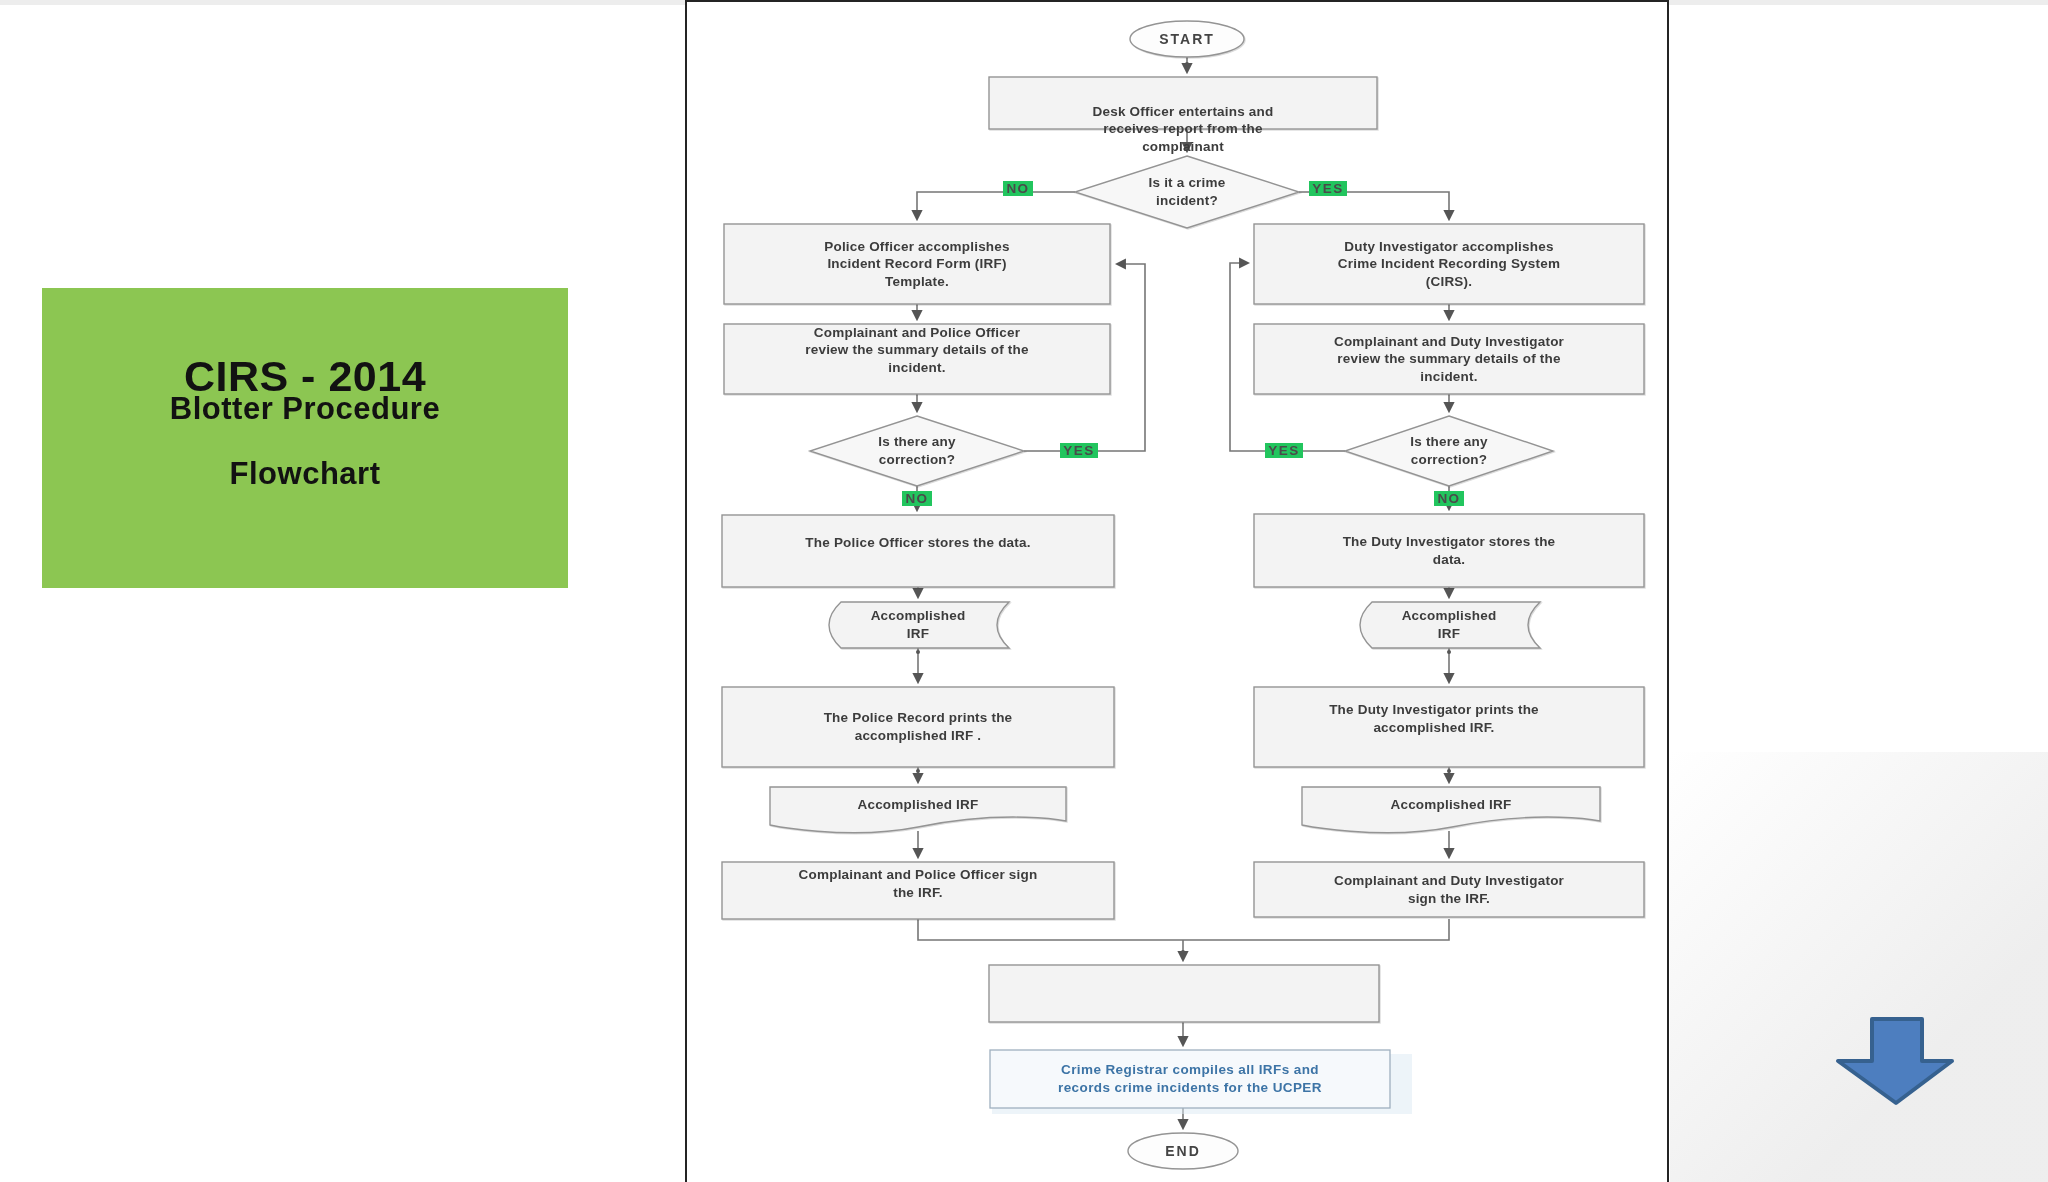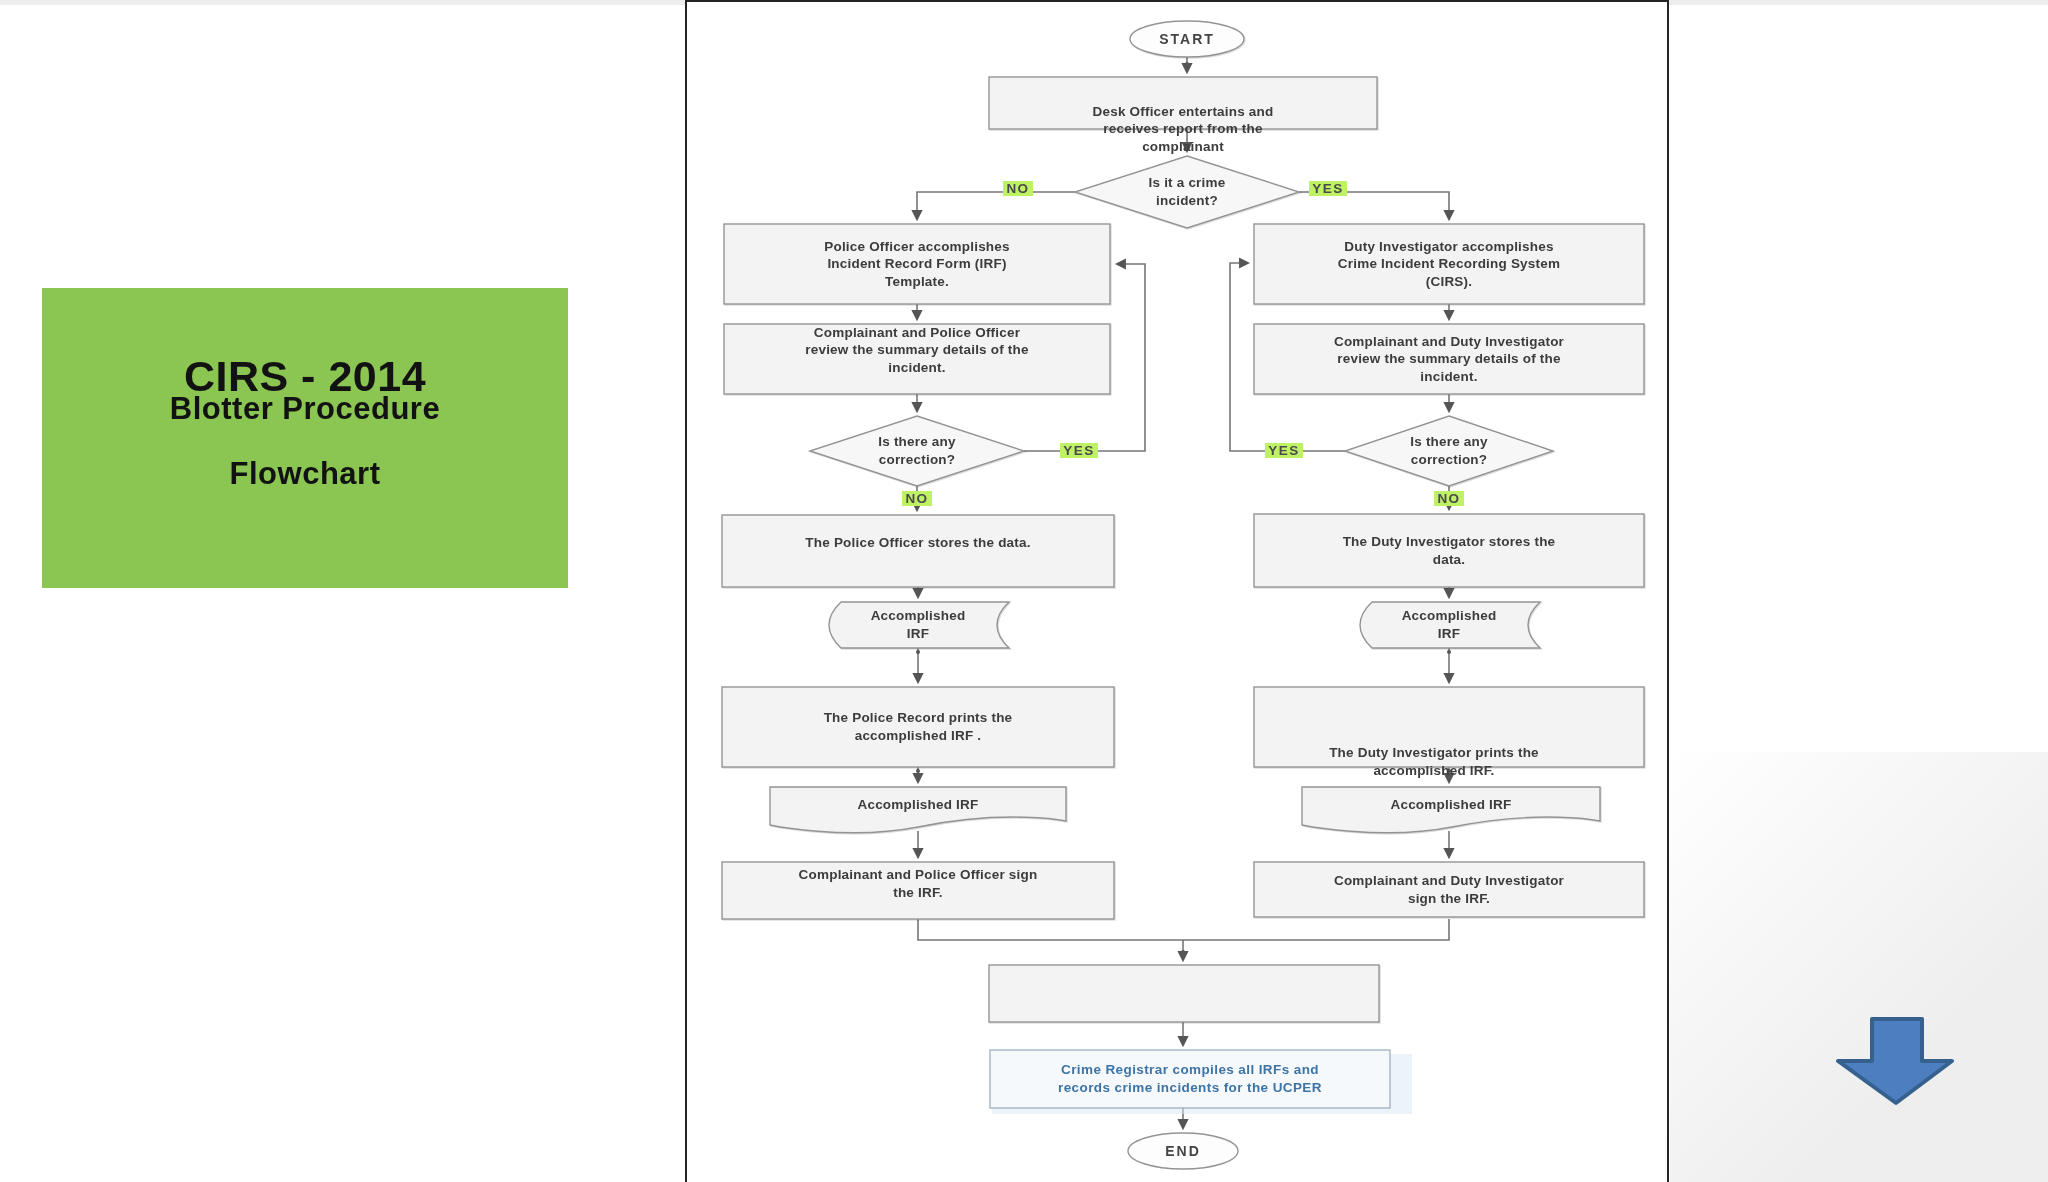--- a/index.html
+++ b/index.html
@@ -20,21 +20,21 @@
      border-left:2px solid #242424;border-right:2px solid #242424;border-top:2px solid #242424;
      box-sizing:border-box;}
   #frame svg{position:absolute;left:0;top:0;}
   
   .node-text{position:absolute;display:flex;align-items:center;justify-content:center;
      text-align:center;white-space:pre-line;color:#3c3c3c;font-weight:bold;
      font-size:13.5px;line-height:1.3;letter-spacing:.2px;z-index:3;}
   .terminator-text{font-size:14px;letter-spacing:2px;color:#444;}
   .branch-label{position:absolute;z-index:4;text-align:center;color:#4a4a4a;
      font-weight:bold;font-size:13.5px;letter-spacing:1.5px;}
-  .branch-label span{background:#bef264;padding:0 3px;}
+  .branch-label span{background:#22c55e;padding:0 3px;}
   .registrar-text{color:#3d74a6;letter-spacing:.4px;}
   
   #down-arrow{left:1828px;top:1012px;}
 </style>
 </head>
 <body>
 
 <div class="abs" id="top-strip"></div>
 <div class="abs" id="corner-wash"></div>
 
@@ -155,21 +155,21 @@
   <div class="node-text" style="left:567px;top:512px;width:390px;height:73px;">The Duty Investigator stores the
 data.</div>
 
   <div class="node-text" style="left:140px;top:600px;width:182px;height:46px;">Accomplished
 IRF</div>
   <div class="node-text" style="left:671px;top:600px;width:182px;height:46px;">Accomplished
 IRF</div>
 
   <div class="node-text" style="left:35px;top:685px;width:392px;height:80px;">The Police Record prints the
 accomplished IRF .</div>
-  <div class="node-text" style="left:567px;top:720px;width:360px;height:80px;">The Duty Investigator prints the
+  <div class="node-text" style="left:567px;top:677px;width:360px;height:80px;">The Duty Investigator prints the
 accomplished IRF.</div>
 
   <div class="node-text" style="left:83px;top:785px;width:296px;height:36px;">Accomplished IRF</div>
   <div class="node-text" style="left:615px;top:785px;width:298px;height:36px;">Accomplished IRF</div>
 
   <div class="node-text" style="left:35px;top:860px;width:392px;height:44px;">Complainant and Police Officer sign
 the IRF.</div>
   <div class="node-text" style="left:567px;top:860px;width:390px;height:55px;">Complainant and Duty Investigator
 sign the IRF.</div>
 

